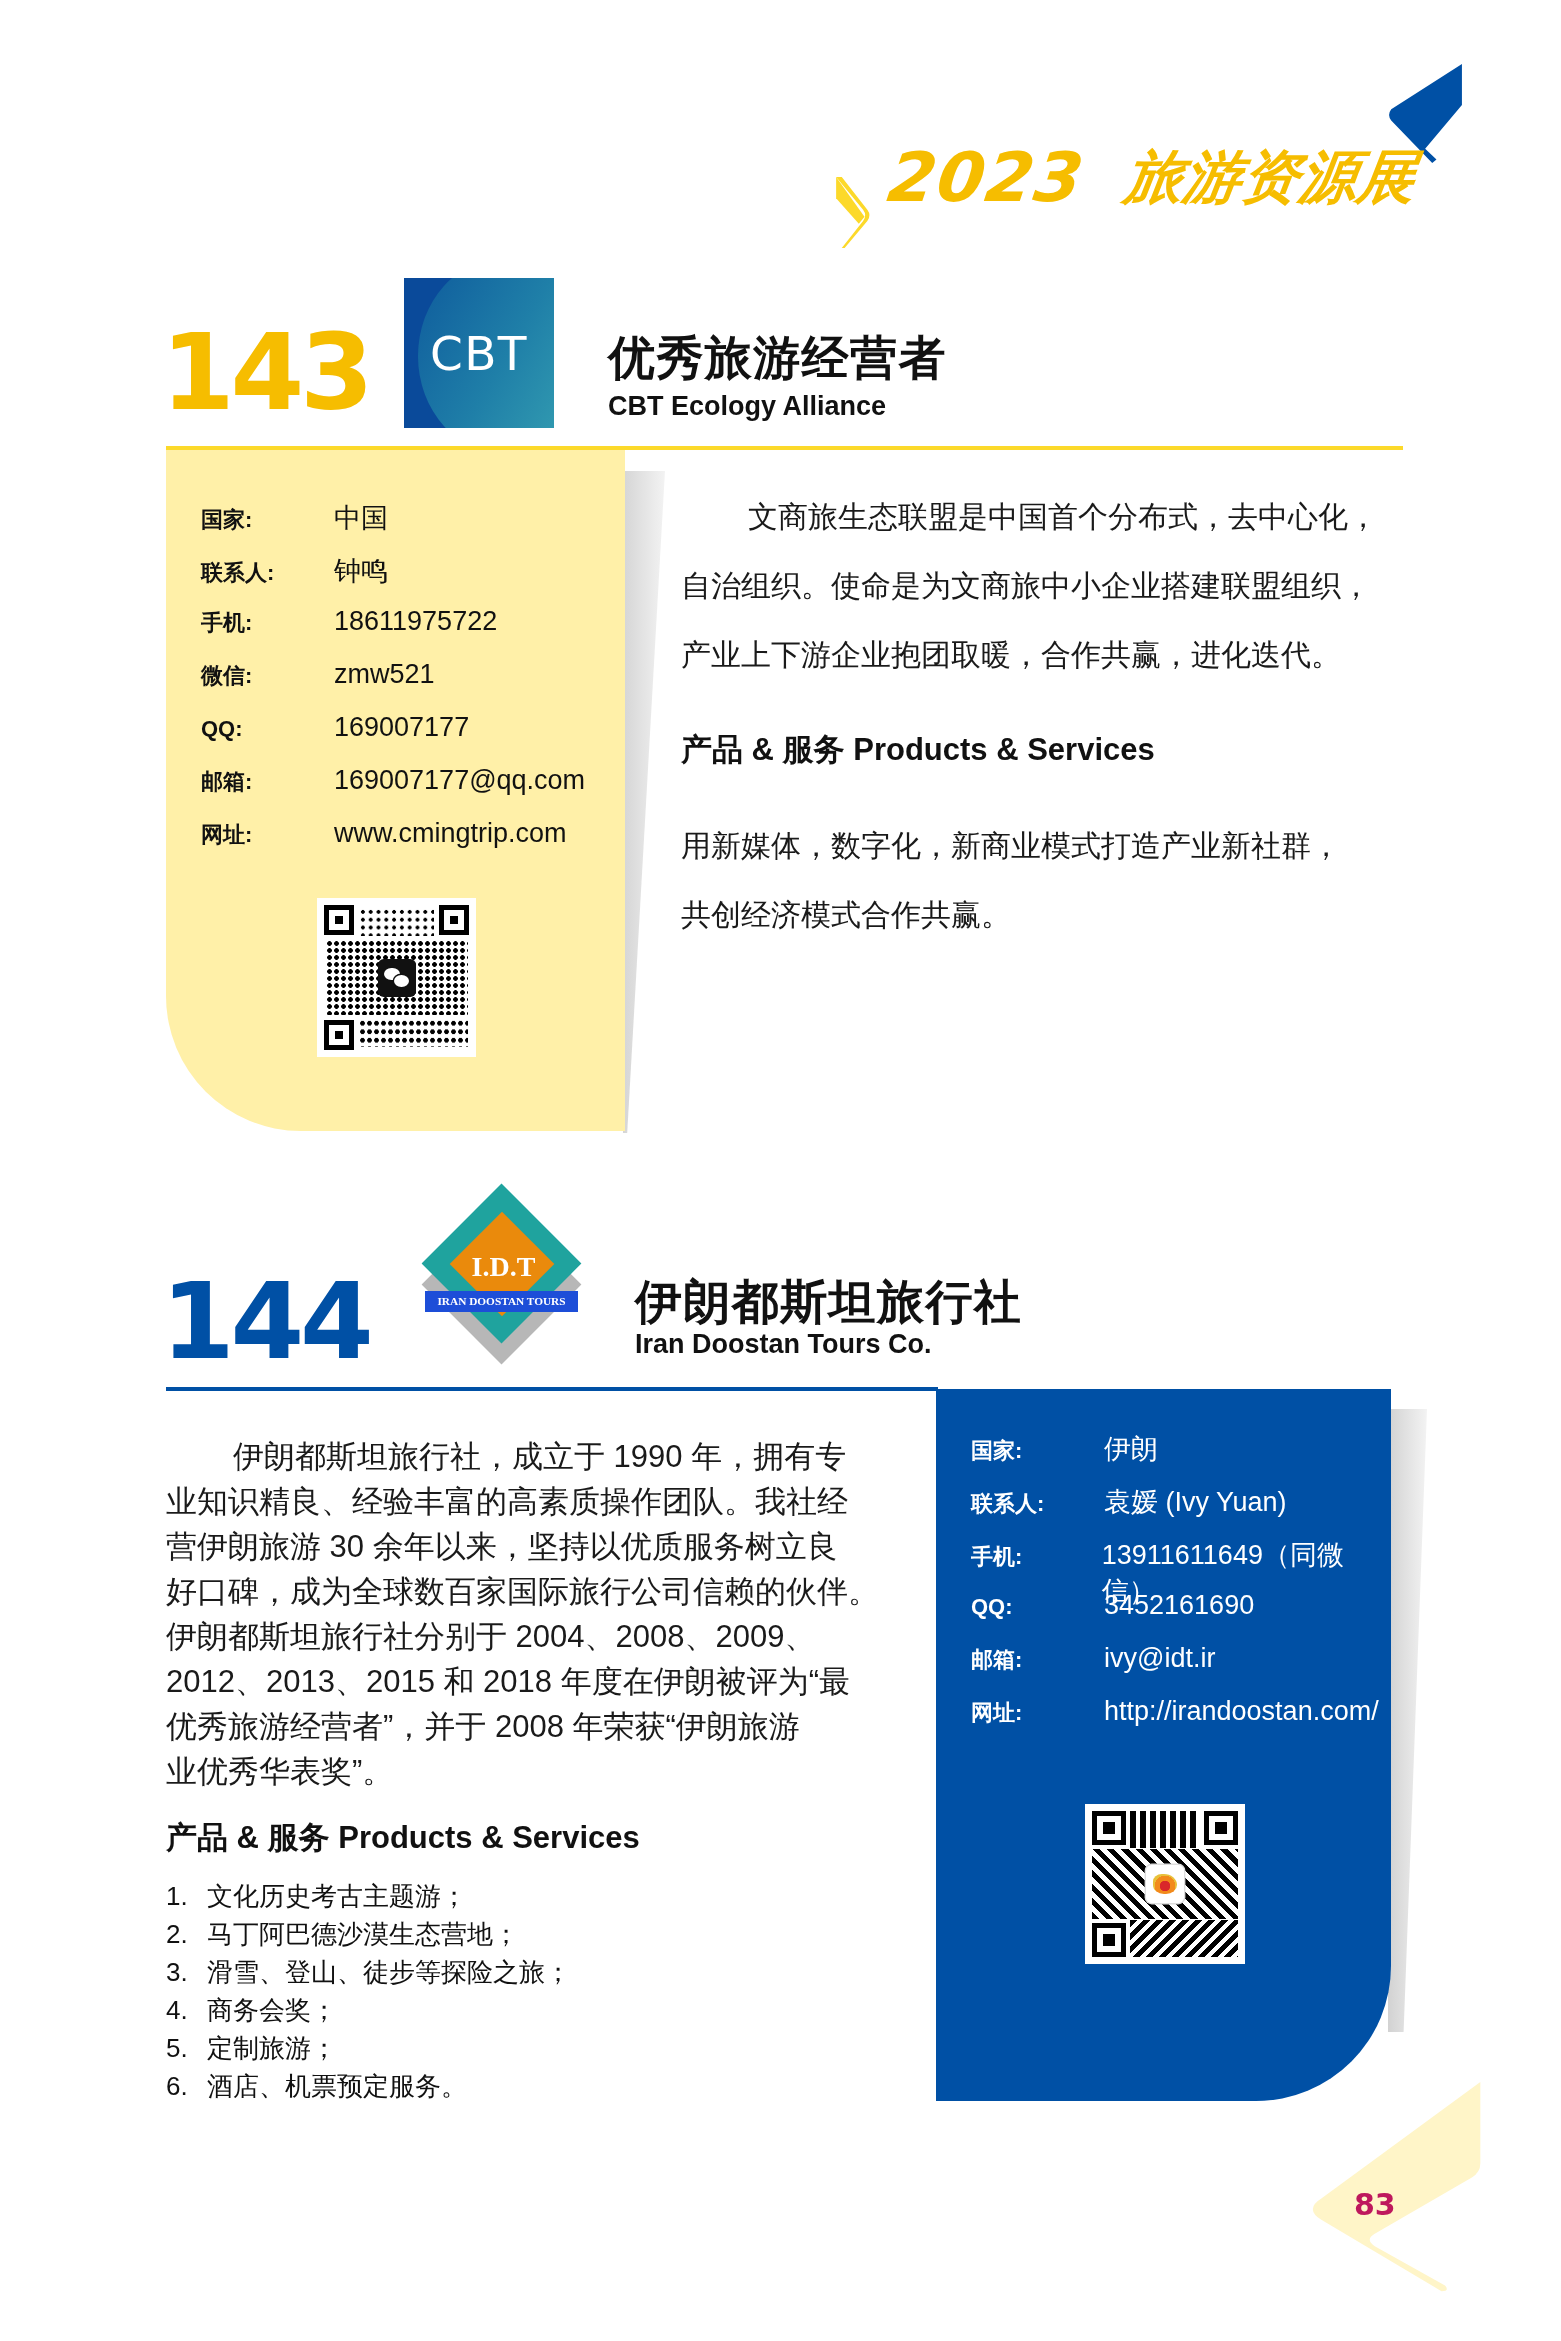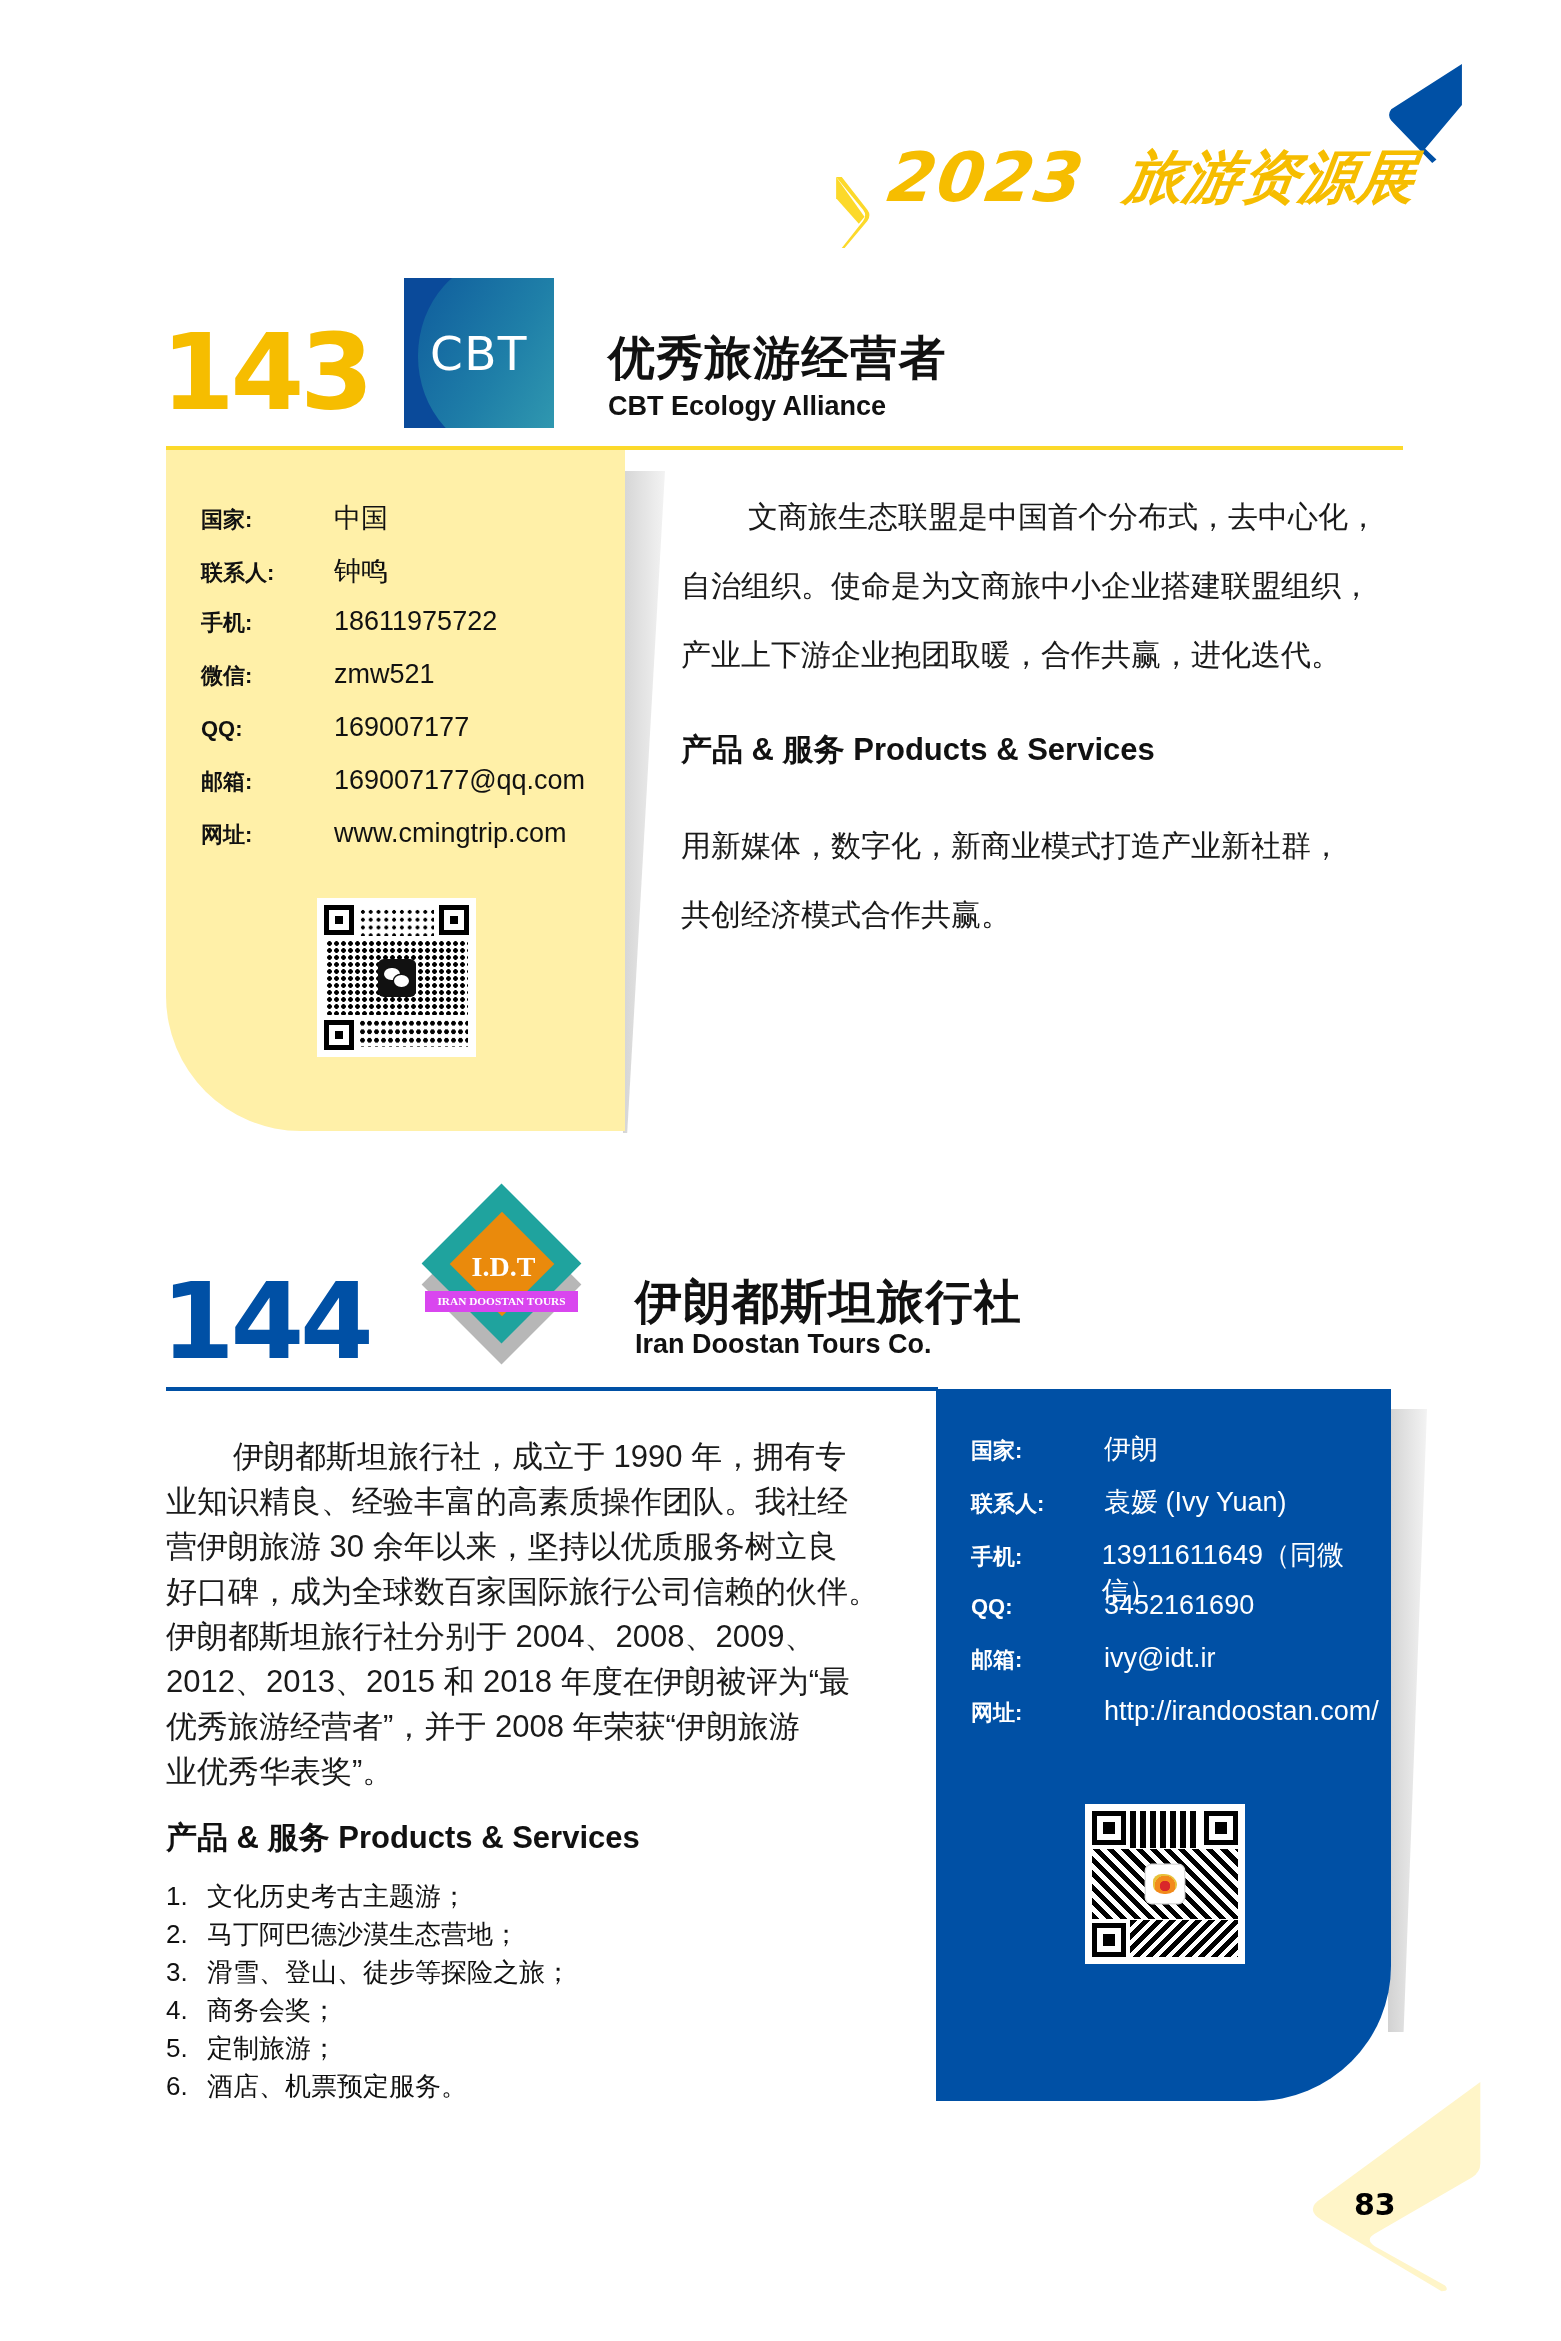--- a/index.html
+++ b/index.html
@@ -57,21 +57,21 @@
   .idt-orange {
     position: absolute; left: 54px; top: 41px; width: 74px; height: 74px;
     background: #ea8a0c; transform: rotate(45deg);
   }
   .idt-letters {
     position: absolute; left: 4px; width: 100%; top: 65px; text-align: center;
     color: #fff; font-family: "Liberation Serif", serif; font-size: 28px; font-weight: bold;
   }
   .idt-band {
     position: absolute; left: 14px; top: 105px; width: 153px; height: 21px;
-    background: #d946ef; color: #fff; font-family: "Liberation Serif", serif;
+    background: #1d4ed8; color: #fff; font-family: "Liberation Serif", serif;
     font-size: 11.3px; font-weight: bold; text-align: center; line-height: 21px;
   }
 
   
   .rule { height: 4.2px; }
 
   
   .info-row { display: flex; align-items: baseline; height: 53px; gap: 37px; }
   .info-label { width: 96px; font-weight: bold; font-size: 22px; }
   .info-value { font-size: 27px; }
@@ -269,14 +269,14 @@
     <div style="position:absolute;left:45px;bottom:7px;right:7px;height:37px;background:repeating-linear-gradient(135deg,#000 0 5px,#fff 5px 9.2px)"></div>
     <div style="position:absolute;left:61px;top:61px;width:38px;height:38px;background:#fff;border-radius:5.7px;box-shadow:0 0 0 1.4px #ddd">
       <div style="position:absolute;left:7px;top:8.5px;width:24px;height:20px;border-radius:40% 60% 50% 50%;background:radial-gradient(circle at 50% 60%,#d9262a 0 30%,#f28a1c 31% 60%,#e8c13a 61%)"></div>
     </div>
   </div>
 </div>
 
 <svg class="abs" style="left:1300px;top:2082px" width="184" height="212" viewBox="0 0 260 300">
   <path d="M255 0 L255 115 Q255 128 243 135 L105 215 Q92 223 105 232 L205 288 Q212 296 200 296 L30 195 Q6 180 30 165 Z" fill="#fff5c8"></path>
 </svg>
-<div class="abs" style="left:1354px;top:2187px;font-size:30px;font-weight:bold;color:#000000;font-family:'DejaVu Sans',sans-serif">83</div>
+<div class="abs" style="left:1354px;top:2187px;font-size:30px;font-weight:bold;color:#be185d;font-family:'DejaVu Sans',sans-serif">83</div>
 
 
 </body></html>

